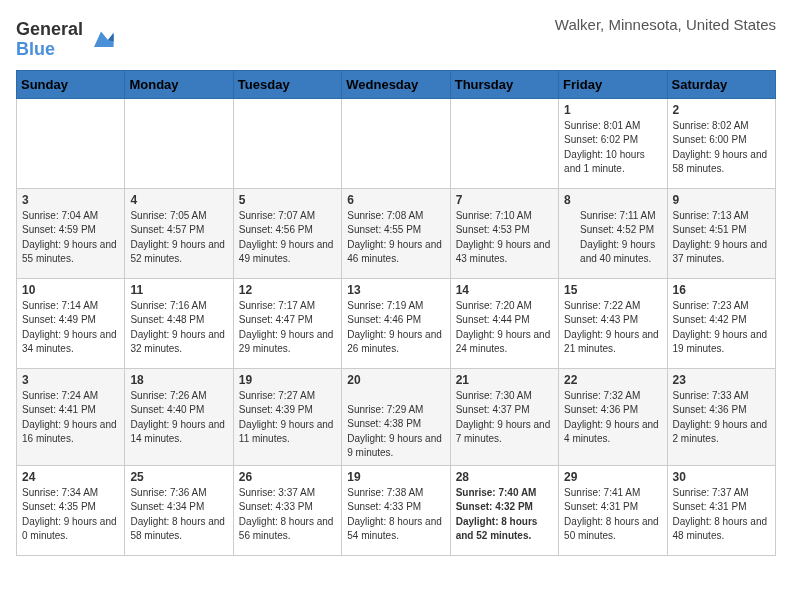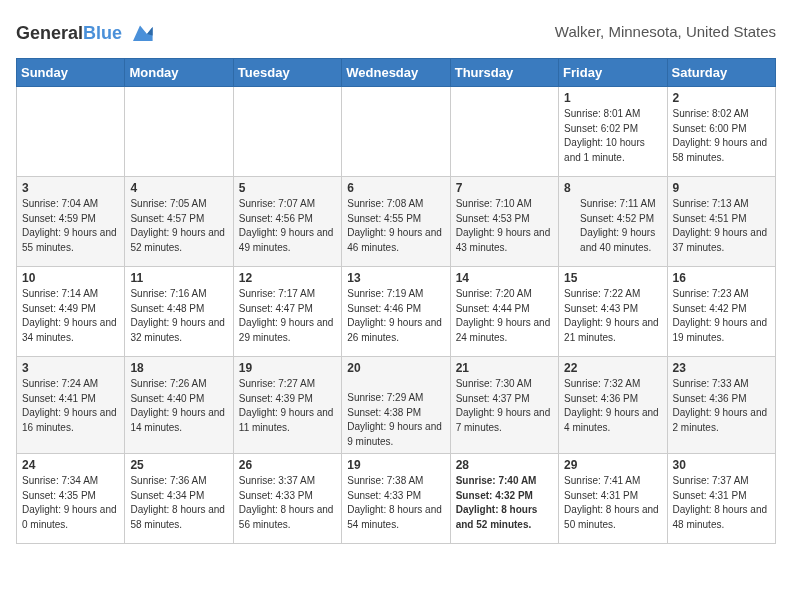--- a/index.html
+++ b/index.html
@@ -16,20 +16,21 @@
       justify-content: space-between;
       margin-bottom: 10px;
     }
     .logo {
       display: flex;
       align-items: center;
       margin-top: 4px;
     }
     .logo-text {
       display: flex;
+      flex-direction: column;
       font-size: 18px;
       font-weight: bold;
       line-height: 1.1;
     }
     .logo-text .general { color: #333; }
     .logo-text .blue { color: #4a90d9; }
     .logo-icon {
       width: 28px;
       height: 28px;
       margin-left: 4px;
@@ -39,30 +40,29 @@
     }
     .month-title {
       font-size: 36px;
       font-weight: bold;
       color: #222;
       line-height: 1.1;
     }
     .location {
       font-size: 15px;
       color: #555;
-      margin-top: 7px;
     }
     .calendar {
       width: 100%;
       border-collapse: collapse;
       border: 1px solid #ccc;
     }
     .calendar th {
       background: #3a7bbf;
-      color: #ffffff;
+      color: #000000;
       font-size: 13px;
       font-weight: bold;
       padding: 6px 4px;
       text-align: left;
       border: 1px solid #2e6aa8;
     }
     .calendar td {
       width: 108px;
       vertical-align: top;
       padding: 4px 5px;

